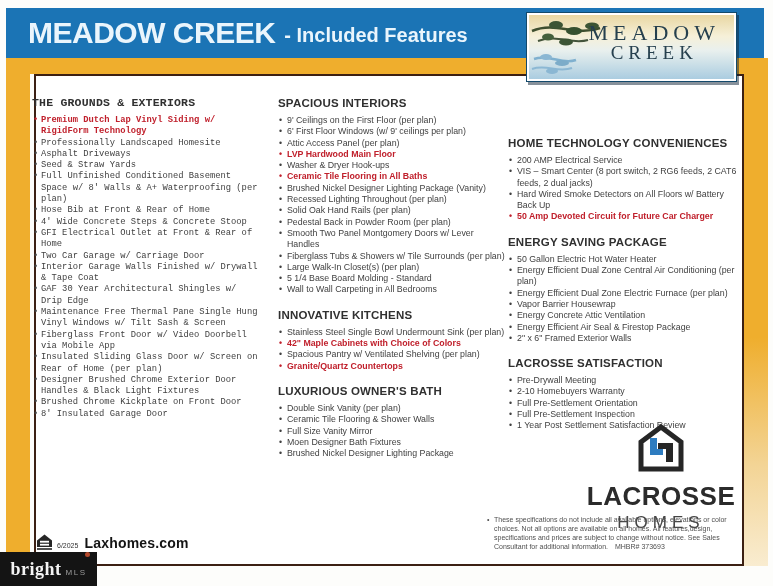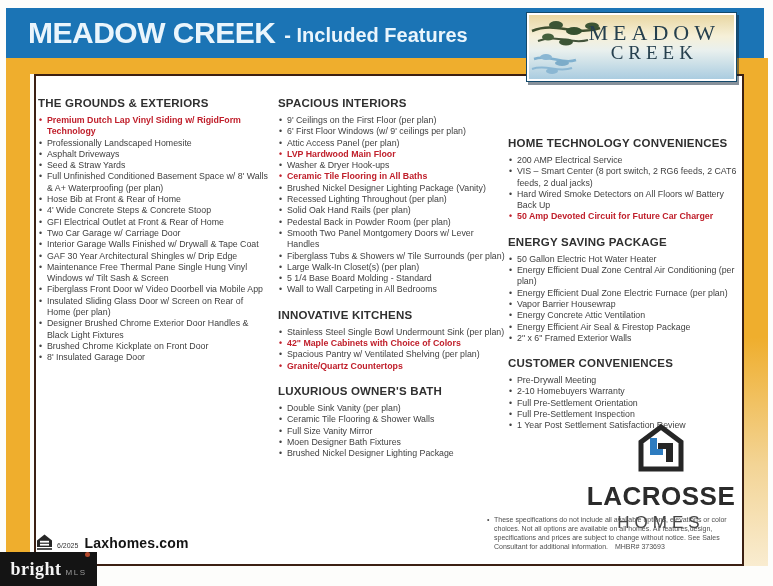--- a/index.html
+++ b/index.html
@@ -26,21 +26,21 @@
          border:1px solid #13496b;box-shadow:2px 3px 0 rgba(15,35,55,.5), inset 0 0 0 2px #ffffff;
          box-sizing:border-box;}
   .badge-words{position:absolute;right:16px;top:8px;text-align:center;
                font-family:"Liberation Serif",serif;color:#26404e;}
   .badge-w1{font-size:22px;letter-spacing:5px;line-height:24px;}
   .badge-w2{font-size:19px;letter-spacing:5px;line-height:20px;margin-top:-2px;}
   .badge svg{position:absolute;left:3px;top:2px;}
 
   
   .col{position:absolute;top:96px;}
-  .col1{left:38px;width:230px;}
+  .col1{left:32px;width:230px;font-family:Liberation Mono, monospace;}
   .col2{left:278px;width:228px;}
   .col3{left:508px;width:236px;margin-top:40px;}
   .section h3{margin:0 0 5px 0;font-size:11.5px;line-height:14px;color:#303030;letter-spacing:.2px;}
   .section ul{margin:0;padding:0;list-style:none;}
   .section li{position:relative;font-size:8.8px;line-height:11.3px;color:#414141;padding-left:9px;}
   .section li::before{content:"\2022";position:absolute;left:1px;}
   .section li.red{color:#c0202c;font-weight:bold;}
   .section + .section{margin-top:12px;}
 
   
@@ -186,21 +186,21 @@
           <li>50 Gallon Electric Hot Water Heater</li>
           <li>Energy Efficient Dual Zone Central Air Conditioning (per plan)</li>
           <li>Energy Efficient Dual Zone Electric Furnace (per plan)</li>
           <li>Vapor Barrier Housewrap</li>
           <li>Energy Concrete Attic Ventilation</li>
           <li>Energy Efficient Air Seal &amp; Firestop Package</li>
           <li>2" x 6" Framed Exterior Walls</li>
         </ul>
     </div>
     <div class="section">
-      <h3>CUSTOMER CONVENIENCES</h3>
+      <h3>LACROSSE SATISFACTION</h3>
       <ul>
           <li>Pre-Drywall Meeting</li>
           <li>2-10 Homebuyers Warranty</li>
           <li>Full Pre-Settlement Orientation</li>
           <li>Full Pre-Settlement Inspection</li>
           <li>1 Year Post Settlement Satisfaction Review</li>
         </ul>
     </div>
   </div>
 

